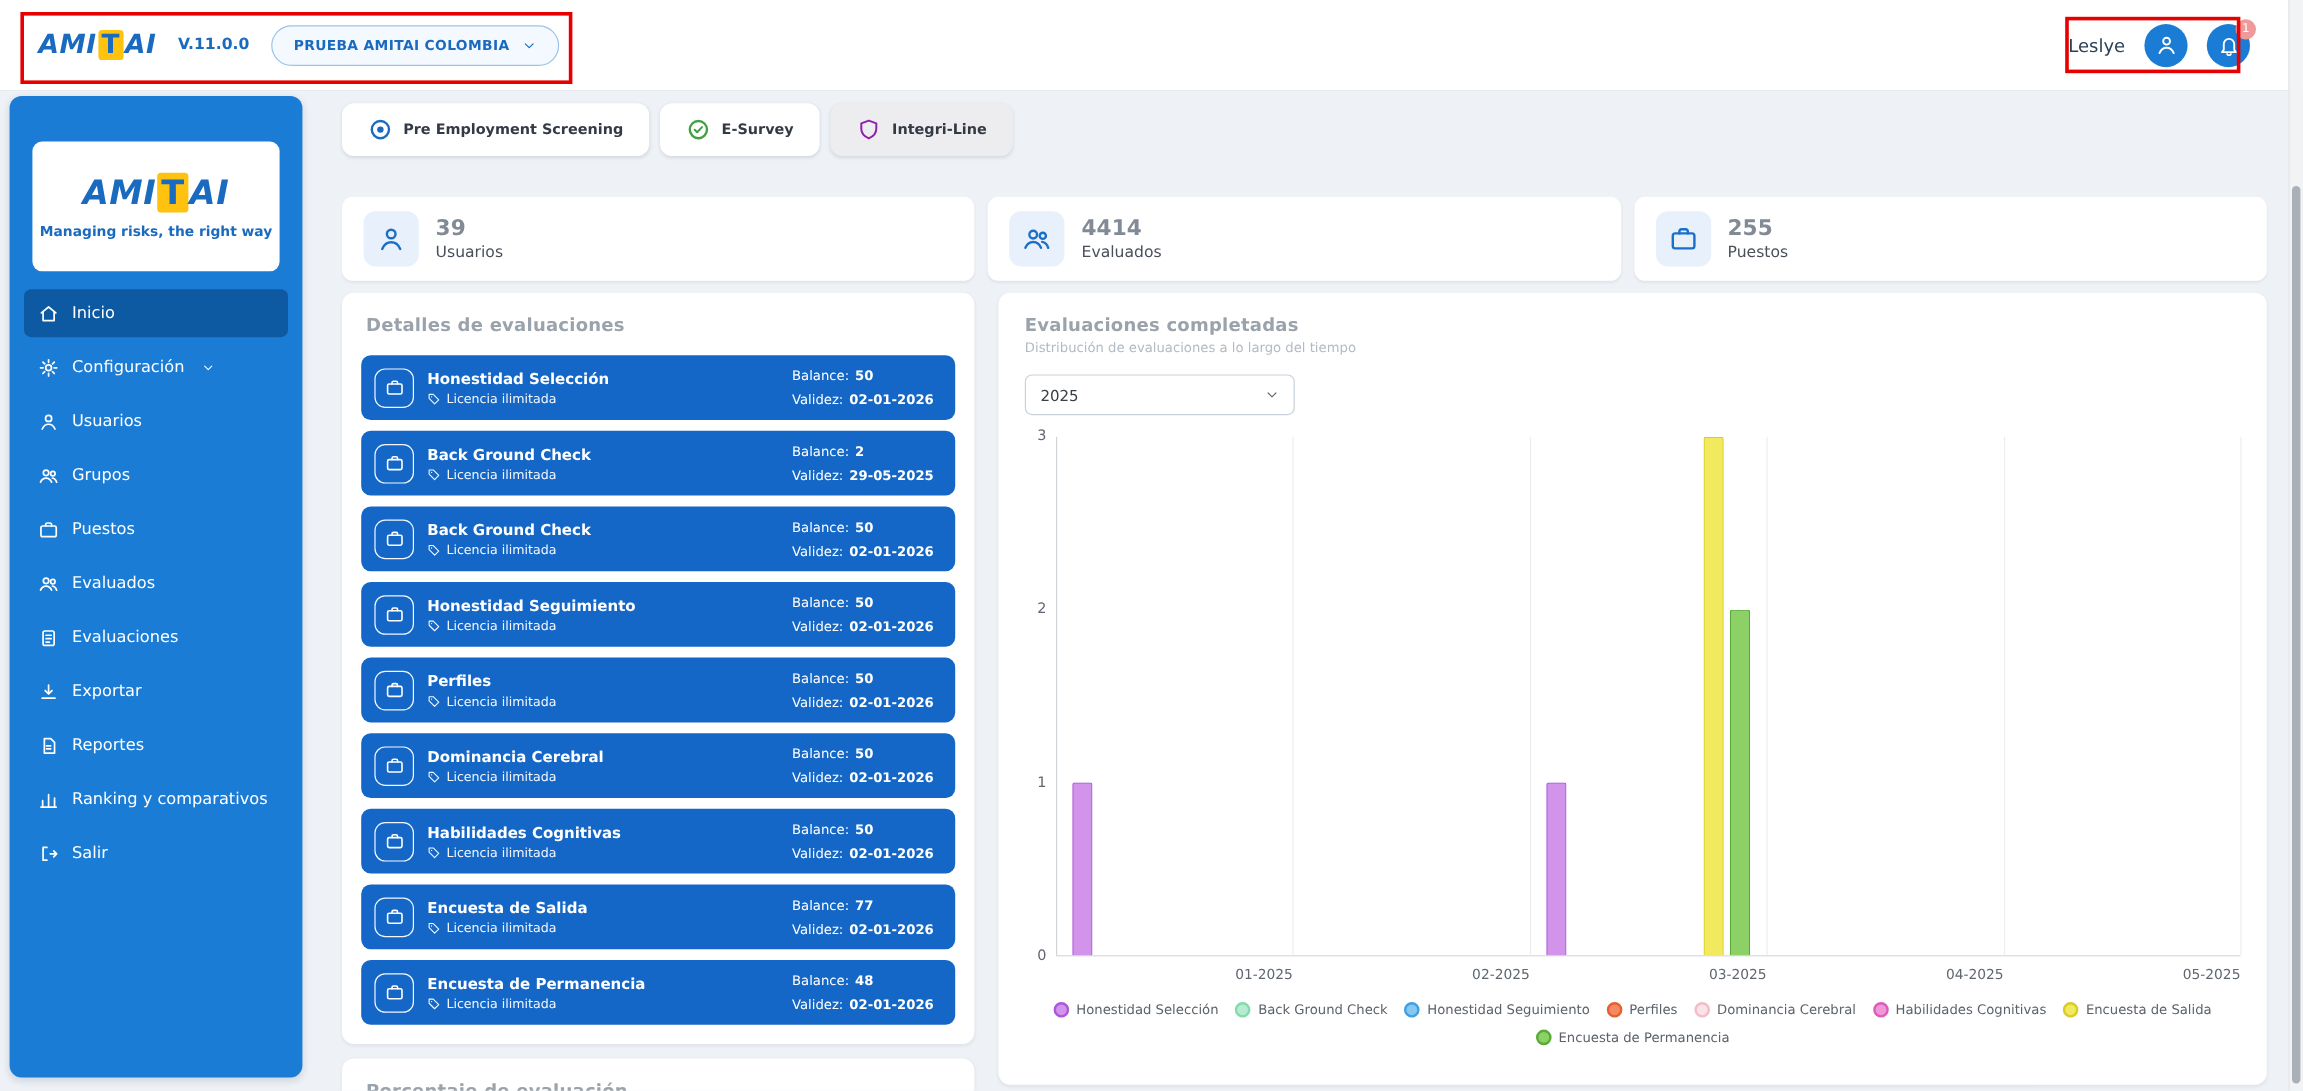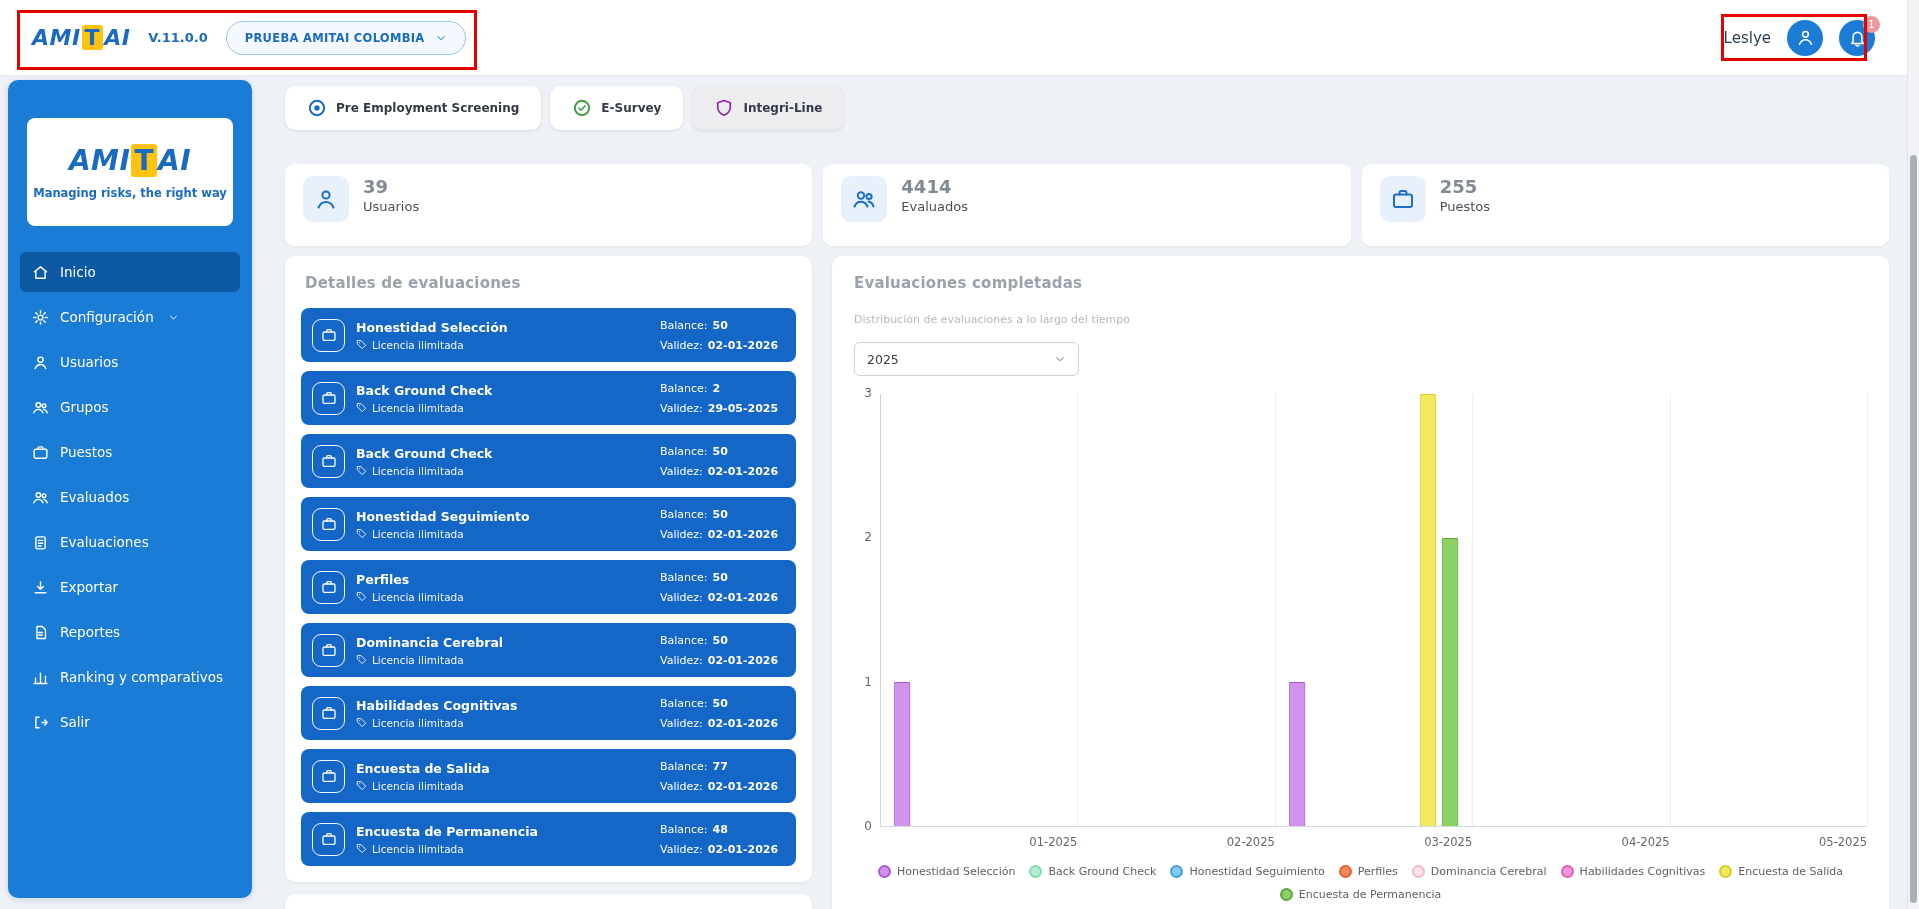--- a/index.html
+++ b/index.html
@@ -26,38 +26,38 @@
   .username{color:#2d4156;font-size:15px}
   .circle-btn{width:36px;height:36px;border-radius:50%;background:#1b7cd6;border:none;color:#fff;display:flex;align-items:center;justify-content:center;cursor:pointer;position:relative}
   .circle-btn svg{width:19px;height:19px}
   .badge{position:absolute;top:-4px;right:-5px;width:17px;height:17px;border-radius:50%;background:#ef9a9a;color:#fff;font-size:10px;display:flex;align-items:center;justify-content:center}
 
   
   .sidebar{position:absolute;left:8px;top:80px;width:244px;height:818px;background:#1b7cd6;border-radius:10px;z-index:2;box-shadow:0 2px 6px rgba(20,60,110,.15)}
   .logo-card{margin:38px 19px 0;background:#fff;border-radius:8px;height:108px;display:flex;flex-direction:column;align-items:center;justify-content:center;gap:9px}
   .logo-card .logo{font-size:28px}
   .tagline{color:#1a6bc0;font-weight:700;font-size:11.5px;white-space:nowrap}
-  .menu{margin-top:26px;display:flex;flex-direction:column;gap:5px;padding:0 12px}
+  .menu{margin-top:15px;display:flex;flex-direction:column;gap:5px;padding:0 12px}
   .menu-item{display:flex;align-items:center;gap:11px;height:40px;padding:0 12px;border-radius:6px;color:#fff;cursor:pointer;font-size:13.5px;white-space:nowrap}
   .menu-item.active{background:#0d59a2}
   .mi-icon{width:17px;height:17px;display:flex;flex:none}
   .mi-icon svg{width:100%;height:100%}
   .mi-chev{margin-left:3px;display:flex}
   .mi-chev svg{width:11px;height:11px}
 
   
   .main{position:absolute;left:285px;top:86px;width:1604px;z-index:1}
   .tabs{display:flex;gap:9px}
   .tab{display:flex;align-items:center;gap:9px;height:44px;padding:12px 22px;background:#fff;border:none;border-radius:10px;box-shadow:0 1px 3px rgba(30,50,80,.12);font-weight:700;font-size:12px;color:#333a45;cursor:pointer}
   .tab.muted{background:#ededf0}
   .tab-icon{display:flex}
   .tab-icon svg{width:20px;height:20px}
 
   .stats{display:flex;gap:11px;margin-top:34px}
-  .stat-card{flex:1;background:#fff;border-radius:9px;height:82px;display:flex;gap:14px;padding:12px 18px;box-shadow:0 1px 2px rgba(30,50,80,.06)}
+  .stat-card{flex:1;background:#fff;border-radius:9px;height:70px;display:flex;align-items:center;gap:14px;padding:12px 18px;box-shadow:0 1px 2px rgba(30,50,80,.06)}
   .stat-icon{width:46px;height:46px;border-radius:10px;background:#e7f0fb;color:#1b6fc9;display:flex;align-items:center;justify-content:center;flex:none}
   .stat-icon svg{width:24px;height:24px}
   .stat-value{font-size:18px;font-weight:700;color:#828b95}
   .stat-label{font-size:13px;color:#49505a;margin-top:2px}
 
   .panels{display:flex;gap:20px;margin-top:10px;align-items:flex-start}
   .left-col{width:527px;flex:none;display:flex;flex-direction:column;gap:12px}
   .panel{background:#fff;border-radius:10px;box-shadow:0 1px 3px rgba(30,50,80,.07)}
   .panel-title{font-size:15px;font-weight:700;color:#9aa2ab;letter-spacing:.2px}
 
@@ -71,21 +71,21 @@
   .eval-name{font-size:12.5px;font-weight:700;white-space:nowrap}
   .eval-license{display:flex;align-items:center;gap:5px;font-size:10.5px;margin-top:4px;opacity:.95}
   .eval-license svg{width:11px;height:11px}
   .eval-right{width:124px;flex:none;font-size:11px;display:flex;flex-direction:column;gap:7px}
   .eval-kv{display:flex;gap:5px;white-space:nowrap}
   .eval-kv b{font-weight:700}
 
   .pct-panel{padding:18px 20px;height:160px}
 
   .chart-panel{flex:1;padding:18px 22px 20px;min-height:660px}
-  .chart-sub{font-size:11px;color:#b3bac2;margin-top:21px}
+  .chart-sub{font-size:11px;color:#b3bac2;margin-top:3px}
   .year-select{margin-top:16px;width:225px;height:34px;border:1px solid #c9d1da;border-radius:6px;background:#fff;display:flex;align-items:center;justify-content:space-between;padding:0 12px;font-size:12.5px;color:#3a4049;cursor:pointer}
   .year-select .chev{color:#6a7078;display:flex}
   .chart-wrap{display:flex;margin-top:18px}
   .y-axis{width:26px;position:relative;height:433px;flex:none}
   .ytick{position:absolute;right:8px;font-size:12px;color:#606770}
   .chart-plot{flex:1;position:relative;height:433px;border-bottom:1px solid #d6dade}
   .gridline{position:absolute;top:0;bottom:0;width:1px;background:#ebedf0}
   .gridline.axisline{background:#cfd4d9}
   .bar{position:absolute;bottom:0;width:17px;transform:translateX(-50%);border:1px solid;border-bottom:none;border-radius:2px 2px 0 0}
   .x-labels{display:flex;margin-left:26px;margin-top:8px}

